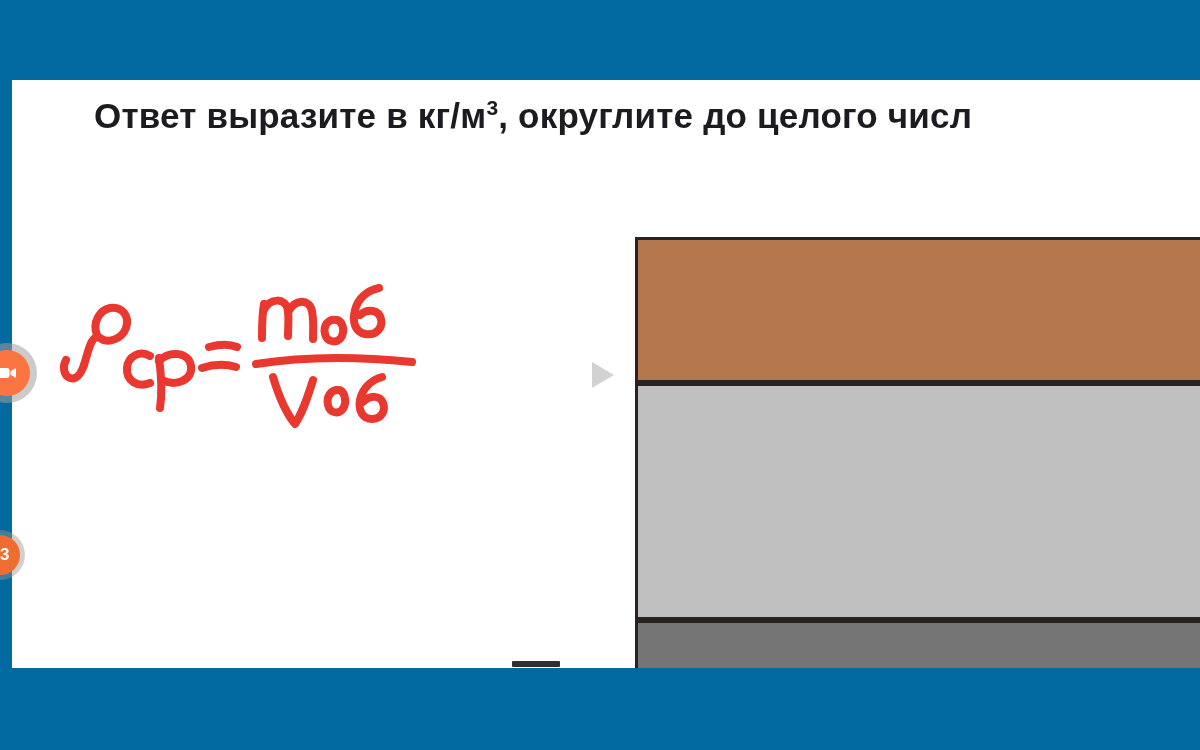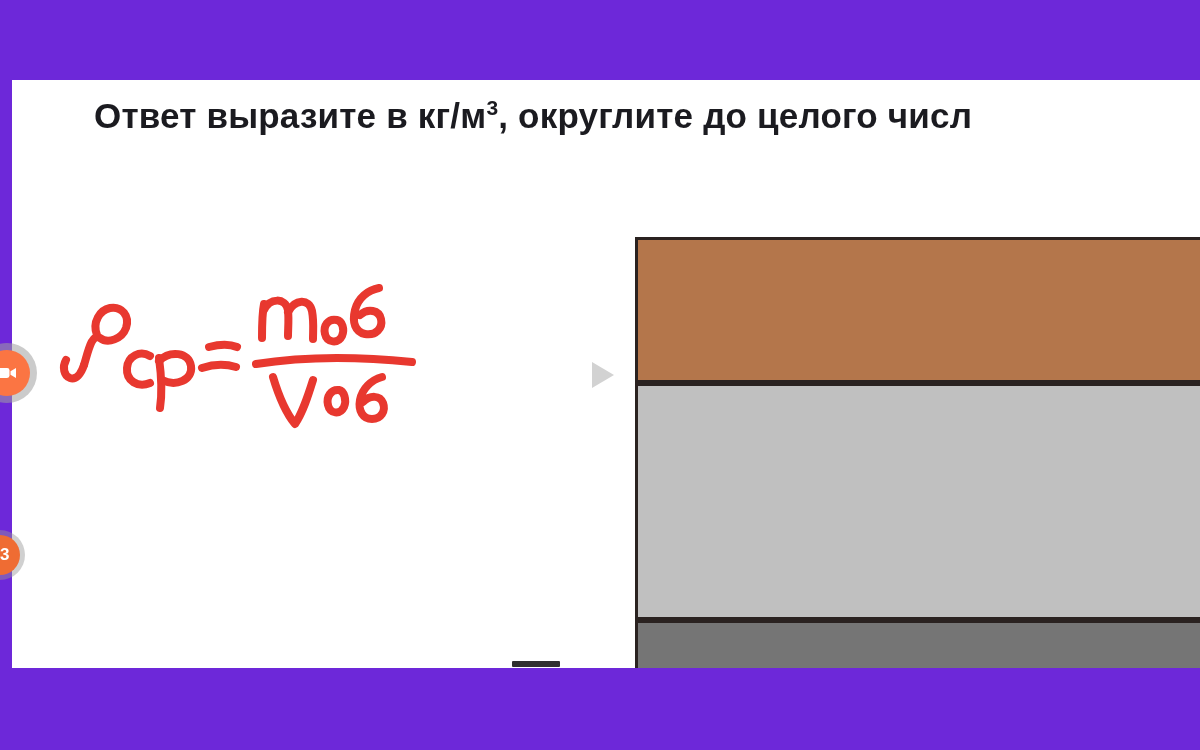--- a/index.html
+++ b/index.html
@@ -12,21 +12,21 @@
     height: 750px;
     overflow: hidden;
     font-family: "Liberation Sans", sans-serif;
   }
 
   
   #stage {
     position: relative;
     width: 1200px;
     height: 750px;
-    background: #6d28d9;
+    background: #0369a1;
     overflow: hidden;
   }
 
   
   #slide-canvas {
     position: absolute;
     left: 12px;
     top: 80px;
     width: 1188px;
     height: 588px;

